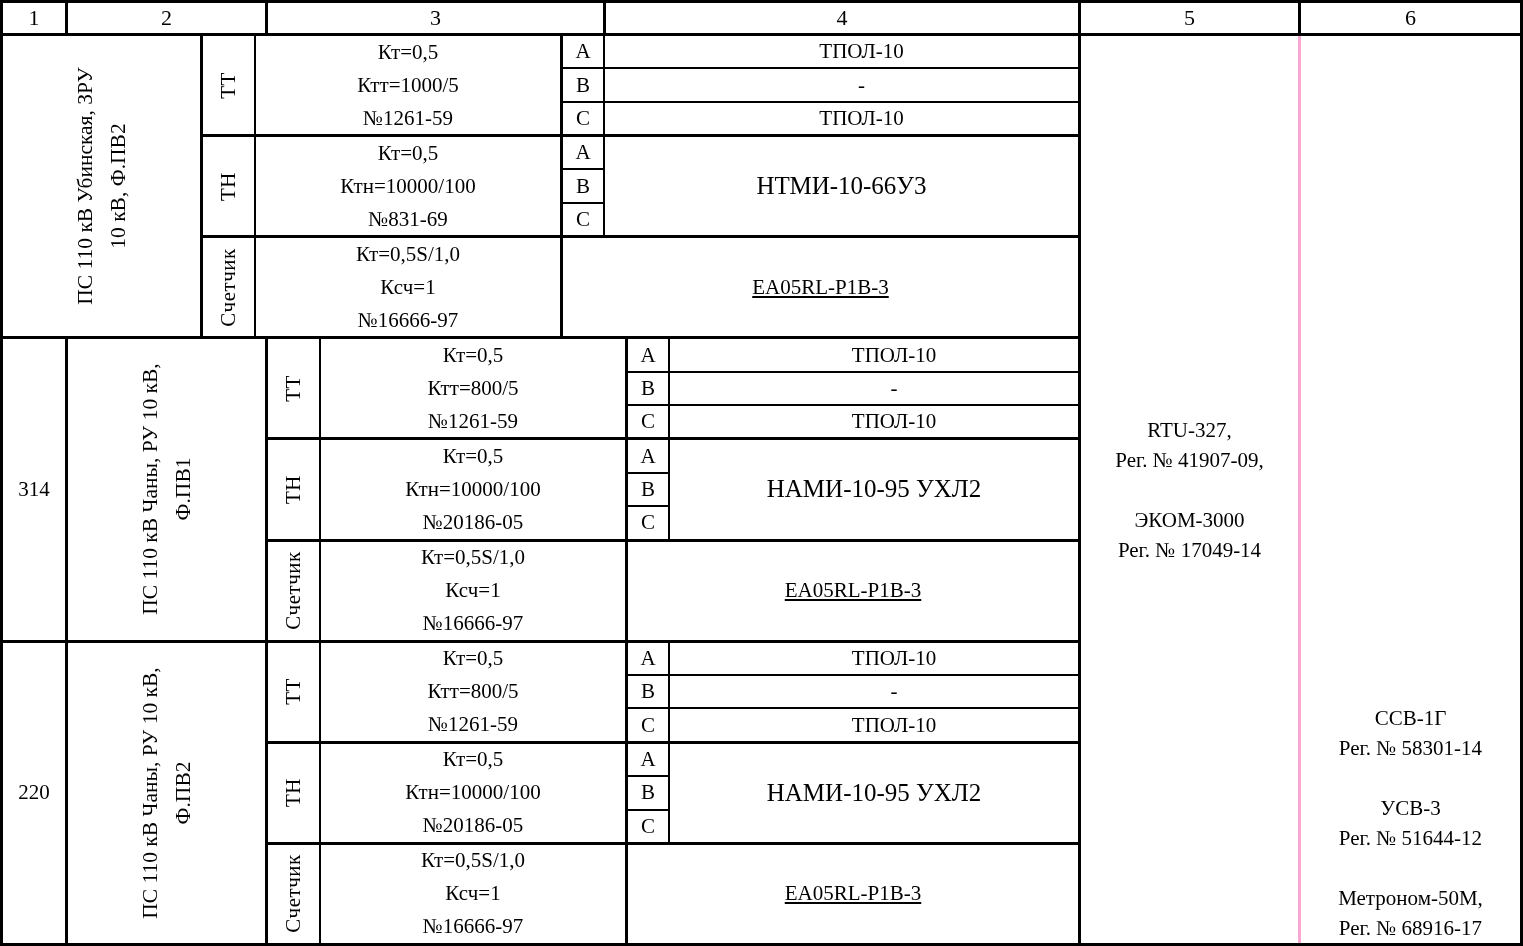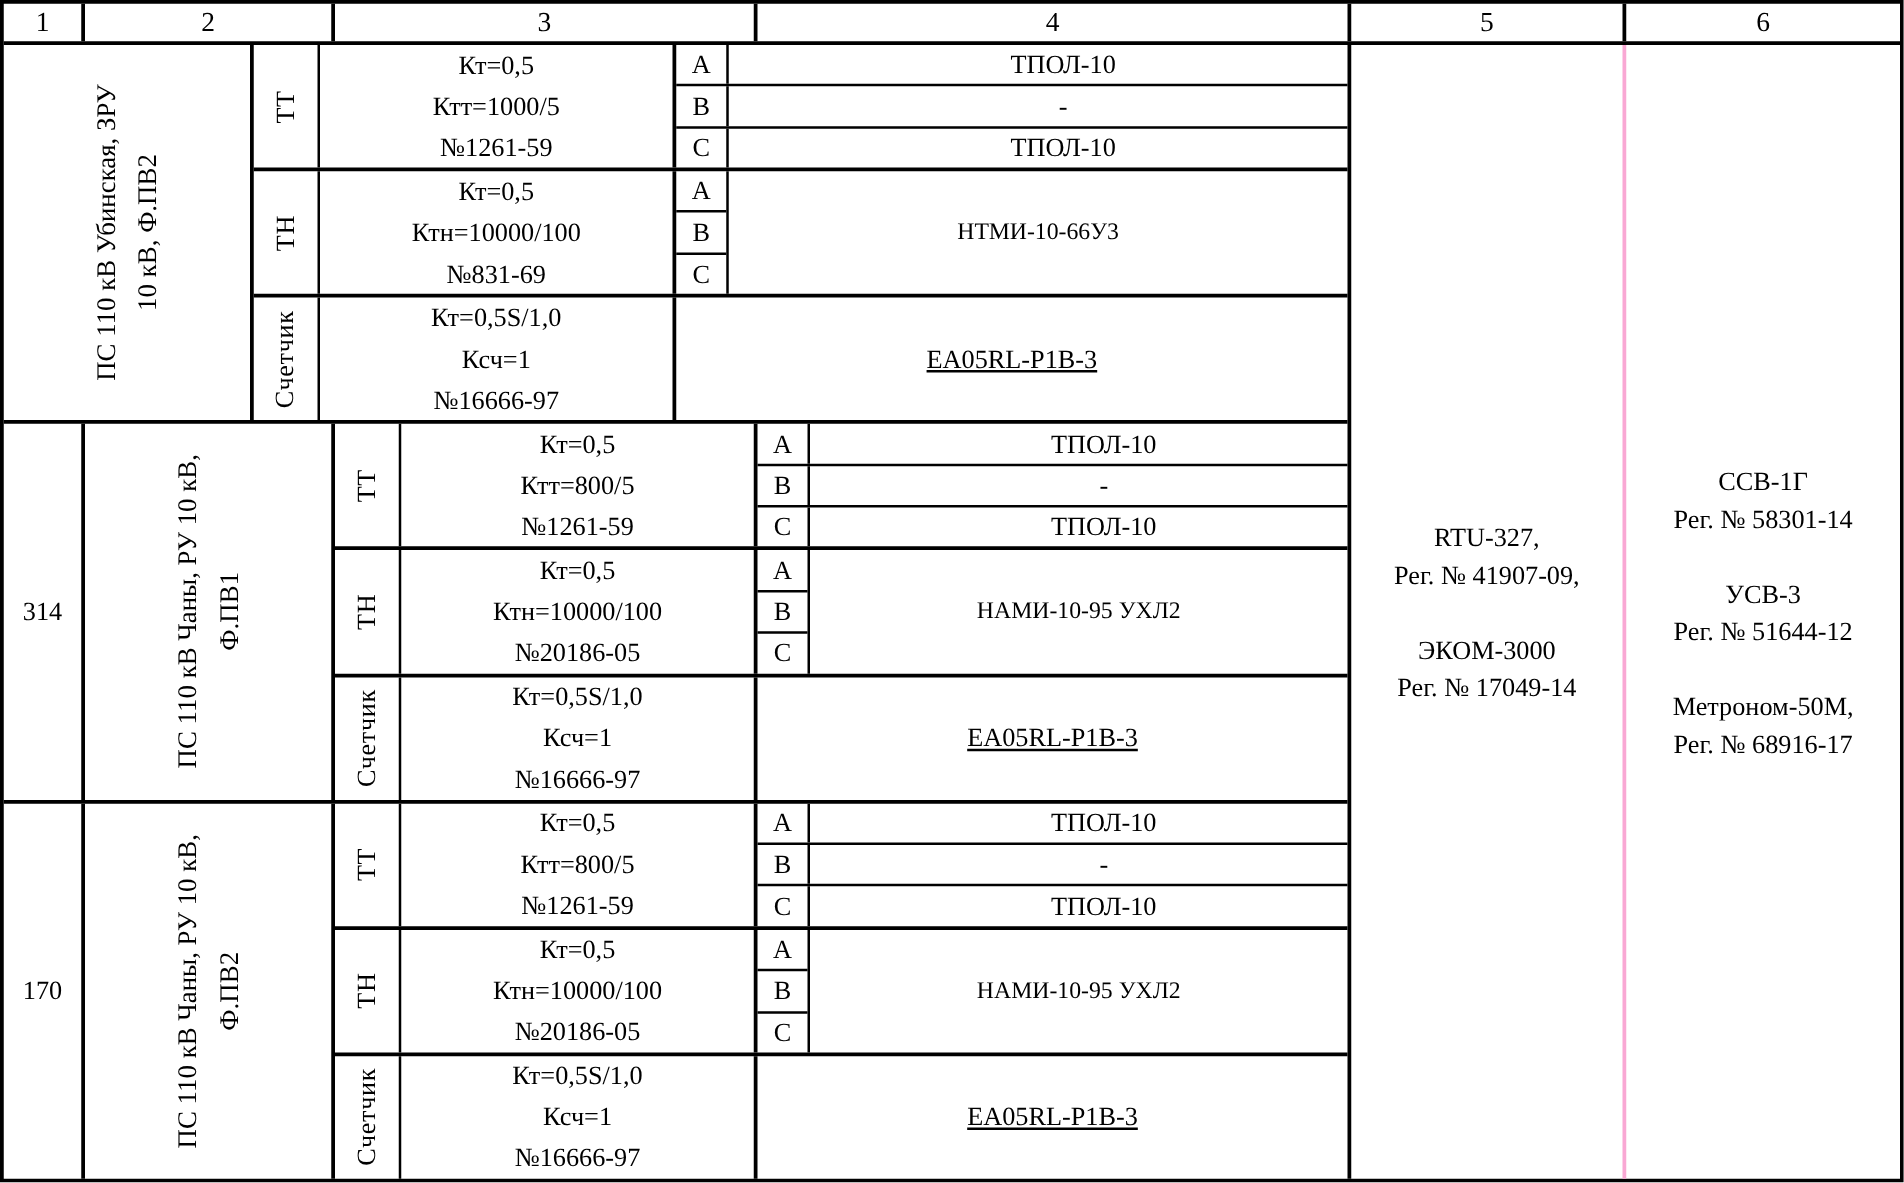--- a/index.html
+++ b/index.html
@@ -51,46 +51,46 @@
   .sec-label {
     width: 53px; border-right: 2px solid #000;
     display: flex; align-items: center; justify-content: center;
     overflow: visible;
   }
   .rot-label {
     flex-shrink: 0; transform: rotate(-90deg);
     white-space: nowrap; font-size: 21px; letter-spacing: 0.5px;
   }
   .sec-params {
-    width: 285px; border-right: 3px solid #000;
+    width: 307px; border-right: 3px solid #000;
     display: flex; align-items: center; justify-content: center;
     text-align: center; white-space: pre-line;
     font-size: 21px; line-height: 33px;
   }
   .sec-body { flex: 1; display: flex; min-width: 0; }
   
   .phases { flex: 1; display: flex; flex-direction: column; }
   .phase-row { flex: 1; display: flex; border-bottom: 2px solid #000; min-height: 0; }
   .phase-row:last-child { border-bottom: none; }
   .ph-l {
     width: 42px; border-right: 2px solid #000;
     display: flex; align-items: center; justify-content: center; font-size: 21px;
   }
   .ph-v { flex: 1; display: flex; align-items: center; justify-content: center; font-size: 21px; margin-left: 40px; }
   
   .tn-body { flex: 1; display: flex; }
   .tn-letters { width: 42px; border-right: 2px solid #000; display: flex; flex-direction: column; }
   .tn-letter { flex: 1; border-bottom: 2px solid #000; display: flex; align-items: center; justify-content: center; font-size: 21px; min-height: 0; }
   .tn-letter:last-child { border-bottom: none; }
-  .tn-value { flex: 1; display: flex; align-items: center; justify-content: center; font-size: 19px; }
+  .tn-value { flex: 1; display: flex; align-items: center; justify-content: center; font-size: 25px; }
   
   .meter-value { flex: 1; display: flex; align-items: center; justify-content: center; font-size: 21px; text-decoration: underline; }
   
   .c5 { width: 220px; border-right: 3px solid #f9a8d4; display: flex; align-items: center; justify-content: center; }
-  .c6 { flex: 1; display: flex; align-items: center; justify-content: center; }
+  .c6 { flex: 1; display: flex; align-items: flex-end; justify-content: center; }
   .devices { white-space: pre-line; text-align: center; font-size: 21px; line-height: 30px; }
 </style>
 </head>
 <body>
 
 <div class="table">
 
   <div class="thead">
     <div class="th w1">1</div>
     <div class="th w2">2</div>
@@ -214,21 +214,21 @@
             </div>
             <div class="sec-params">Кт=0,5S/1,0
 Ксч=1
 №16666-97</div>
             <div class="meter-value">EA05RL-P1B-3</div>
           </div>
         </div>
       </div>
 
       <div class="bigrow">
-        <div class="c-num">170</div>
+        <div class="c-num">220</div>
         <div class="c-name">
           <div class="rot-name">ПС 110 кВ Чаны, РУ 10 кВ,
 Ф.ПВ2</div>
         </div>
         <div class="c-sections">
           <div class="section">
             <div class="sec-label">
               <span class="rot-label">ТТ</span>
             </div>
             <div class="sec-params">Кт=0,5

